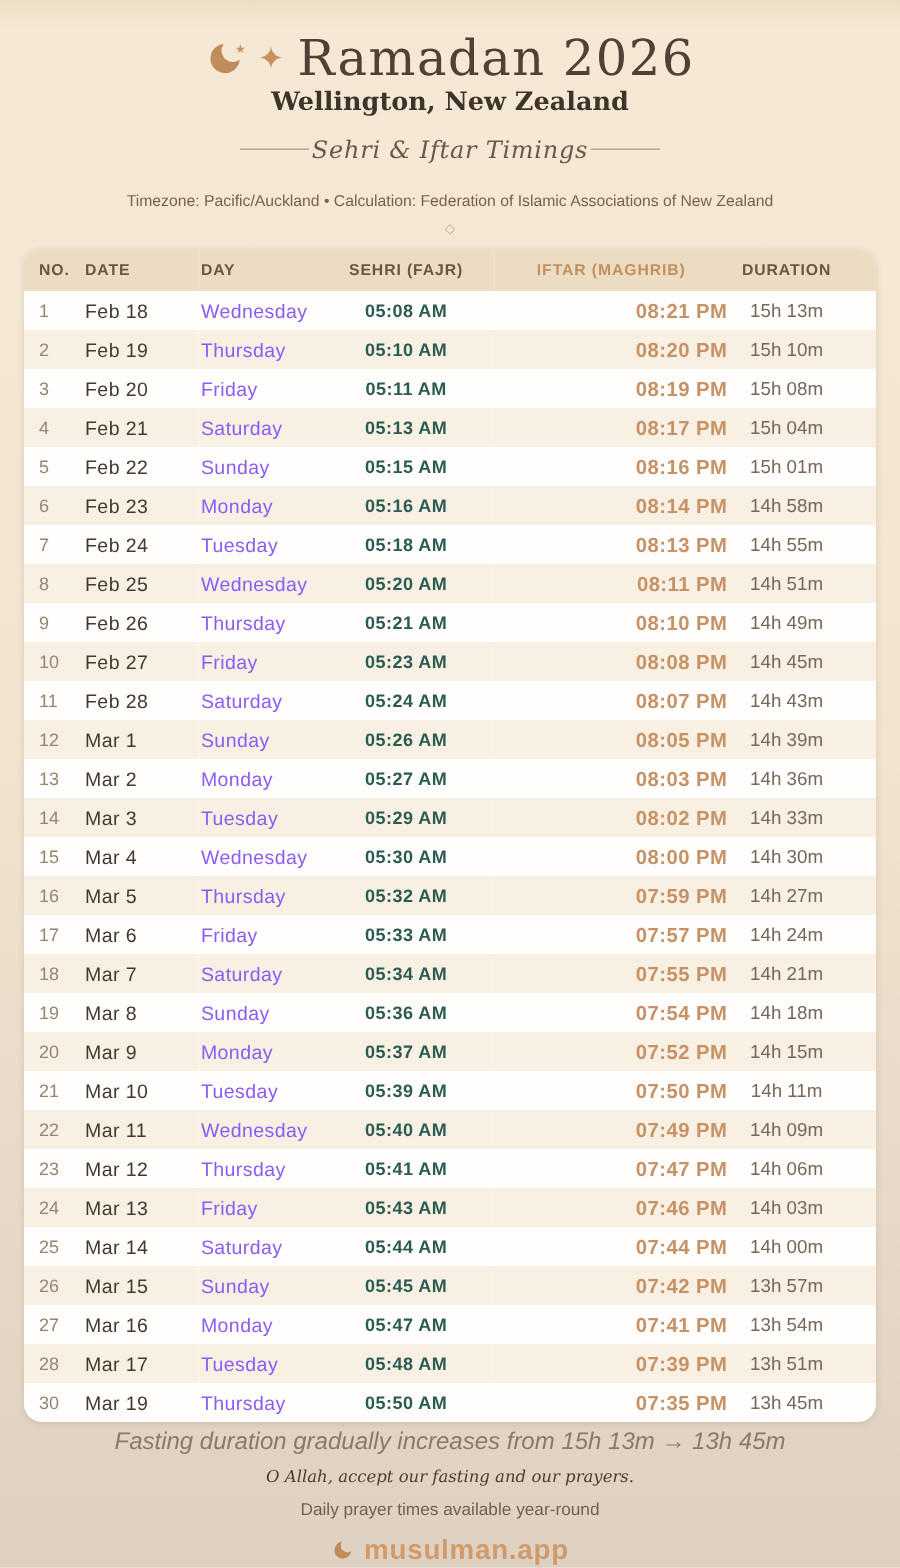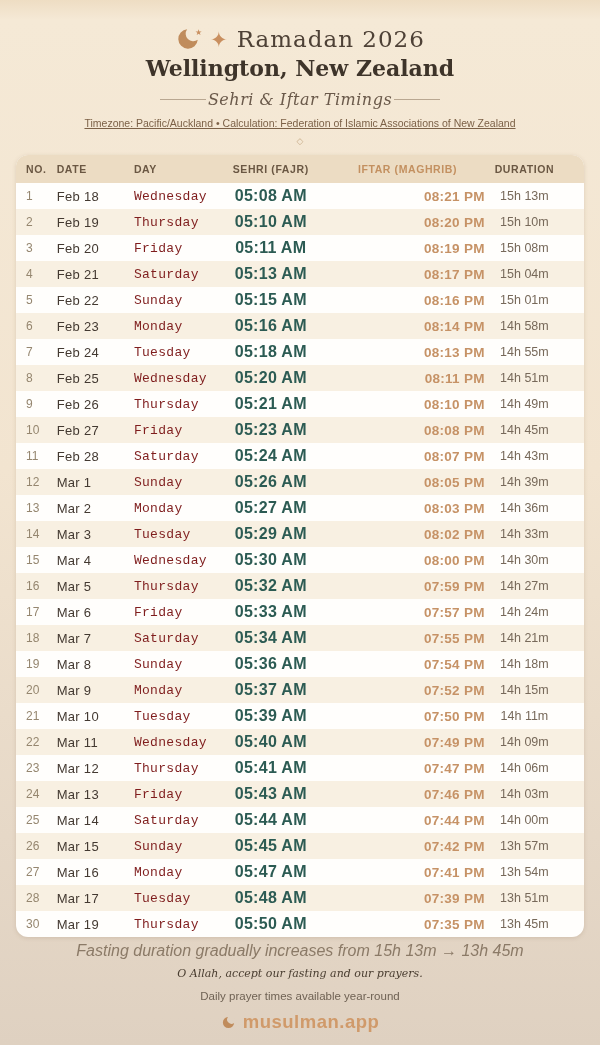--- a/index.html
+++ b/index.html
@@ -22,36 +22,36 @@
   }
   .crescent-wrap { position: relative; width: 26px; height: 26px; }
   .crescent-wrap svg { width: 26px; height: 26px; display: block; }
   .crescent-star {
     position: absolute; top: 3px; right: -1px;
     font-size: 8px; color: var(--accent); line-height: 8px;
   }
   .sparkle { font-size: 21px; color: var(--accent); line-height: 21px; }
   .page-title {
     font-family: "DejaVu Serif", serif;
-    font-size: 23px; line-height: 34px; color: #4e4136; letter-spacing: 1px;
+    font-size: 33px; line-height: 34px; color: #4e4136; letter-spacing: 1px;
   }
   .location {
     font-family: "DejaVu Serif", serif; font-weight: bold;
-    font-size: 22px; line-height: 23px; color: #3e342a; margin-top: 1px;
+    font-size: 17px; line-height: 23px; color: #3e342a; margin-top: 1px;
   }
   .divider-row {
     margin-top: 10px; display: flex; align-items: center; justify-content: center; gap: 2px;
     height: 18px;
   }
   .divider-line { width: 46px; height: 1px; background: #b9a791; }
   .subtitle {
     font-family: "DejaVu Serif", serif; font-style: italic;
     font-size: 16px; color: #6a594a; letter-spacing: .5px;
   }
-  .meta { margin-top: 9px; font-size: 10.5px; line-height: 12px; color: #7c6147; text-decoration: underline; }
+  .meta { margin-top: 20px; font-size: 10.5px; line-height: 12px; color: #7c6147; }
   .ornament { margin-top: 7px; font-size: 9px; line-height: 10px; color: #c9ae8b; }
 
   
   .card {
     width: 568px; margin: 9px auto 0;
     background: #fffefc; border-radius: 12px; overflow: hidden;
     box-shadow: 0 1px 4px rgba(120, 90, 60, .18);
   }
   table { width: 100%; border-collapse: collapse; table-layout: fixed; }
   thead th {
@@ -61,23 +61,23 @@
   }
   thead th.c-no { padding-left: 10px; }
   thead th.c-sehri, thead th.c-iftar, thead th.c-duration { text-align: center; }
   thead th.c-iftar { color: #c39060; }
   thead th.c-duration { padding-right: 22px; }
 
   tbody td { height: 24px; font-size: 13px; vertical-align: middle; }
   tbody tr:nth-child(even) { background: #f8f0e2; }
   td.no   { padding-left: 10px; color: #95866f; font-size: 12px; }
   td.date { color: #433931; letter-spacing: .3px; }
-  td.day  { color: #7f1d1d; letter-spacing: .3px; font-family: Liberation Mono, monospace; }
+  td.day  { color: #8b5cf6; letter-spacing: .3px; }
   td.sehri {
-    text-align: center; font-weight: bold; font-size: 16px;
+    text-align: center; font-weight: bold; font-size: 12px;
     color: var(--sehri); letter-spacing: .3px;
   }
   td.iftar {
     text-align: right; font-weight: bold; font-size: 13.5px;
     color: var(--iftar); letter-spacing: .3px;
   }
   td.duration { text-align: center; color: #77695a; font-size: 12.5px; padding-right: 22px; }
 
   
   .footer { text-align: center; }

